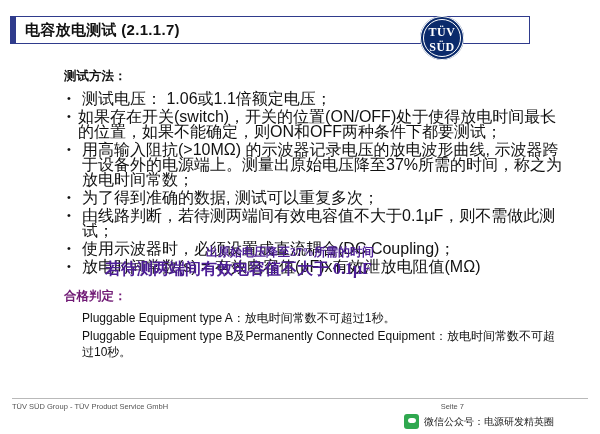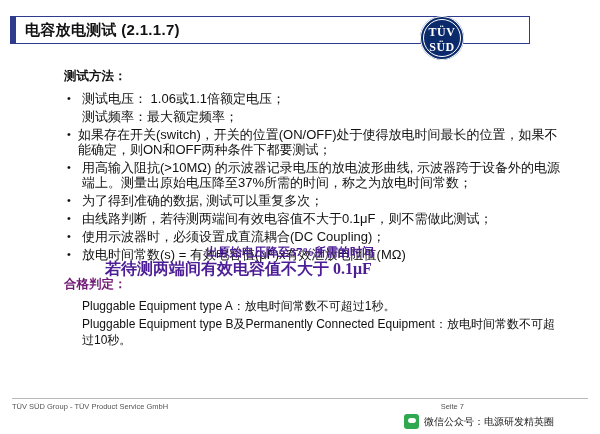--- a/index.html
+++ b/index.html
@@ -110,21 +110,21 @@
     margin: 0 0 6px 0;
   }
   ul.bullets {
     list-style: none;
     margin: 0;
     padding: 0;
   }
   ul.bullets > li {
     position: relative;
     padding-left: 18px;
-    font-size: 13px;
+    font-size: 16px;
     line-height: 15px;
     color: #111111;
     margin-bottom: 3px;
   }
   ul.bullets > li.bulleted::before {
     content: "\2022";
     position: absolute;
     left: 3px;
     top: 0;
     font-size: 11px;
@@ -247,21 +247,20 @@
     <div class="ring"></div>
     <div class="tuv">TÜV</div>
     <div class="sud">SÜD</div>
   </div>
 
   <div class="content">
     <div class="section-head">测试方法：</div>
 
     <ul class="bullets">
       <li class="bulleted">测试电压：  1.06或1.1倍额定电压；</li>
-      <li class="nobullet">测试频率：最大额定频率；</li>
       <li class="bulleted indent-sub">如果存在开关(switch)，开关的位置(ON/OFF)处于使得放电时间最长的位置，如果不能确定，则ON和OFF两种条件下都要测试；</li>
       <li class="bulleted">用高输入阻抗(&gt;10MΩ) 的示波器记录电压的放电波形曲线, 示波器跨于设备外的电源端上。测量出原始电压降至37%所需的时间，称之为放电时间常数；</li>
       <li class="bulleted">为了得到准确的数据, 测试可以重复多次；</li>
       <li class="bulleted">由线路判断，若待测两端间有效电容值不大于0.1μF，则不需做此测试；</li>
       <li class="bulleted">使用示波器时，必须设置成直流耦合(DC Coupling)；</li>
       <li class="bulleted">放电时间常数(s) = 有效电容值(μF)x有效泄放电阻值(MΩ)</li>
     </ul>
 
     <div class="pass-head">合格判定：</div>
     <div class="pass-line">Pluggable Equipment type A：放电时间常数不可超过1秒。</div>

